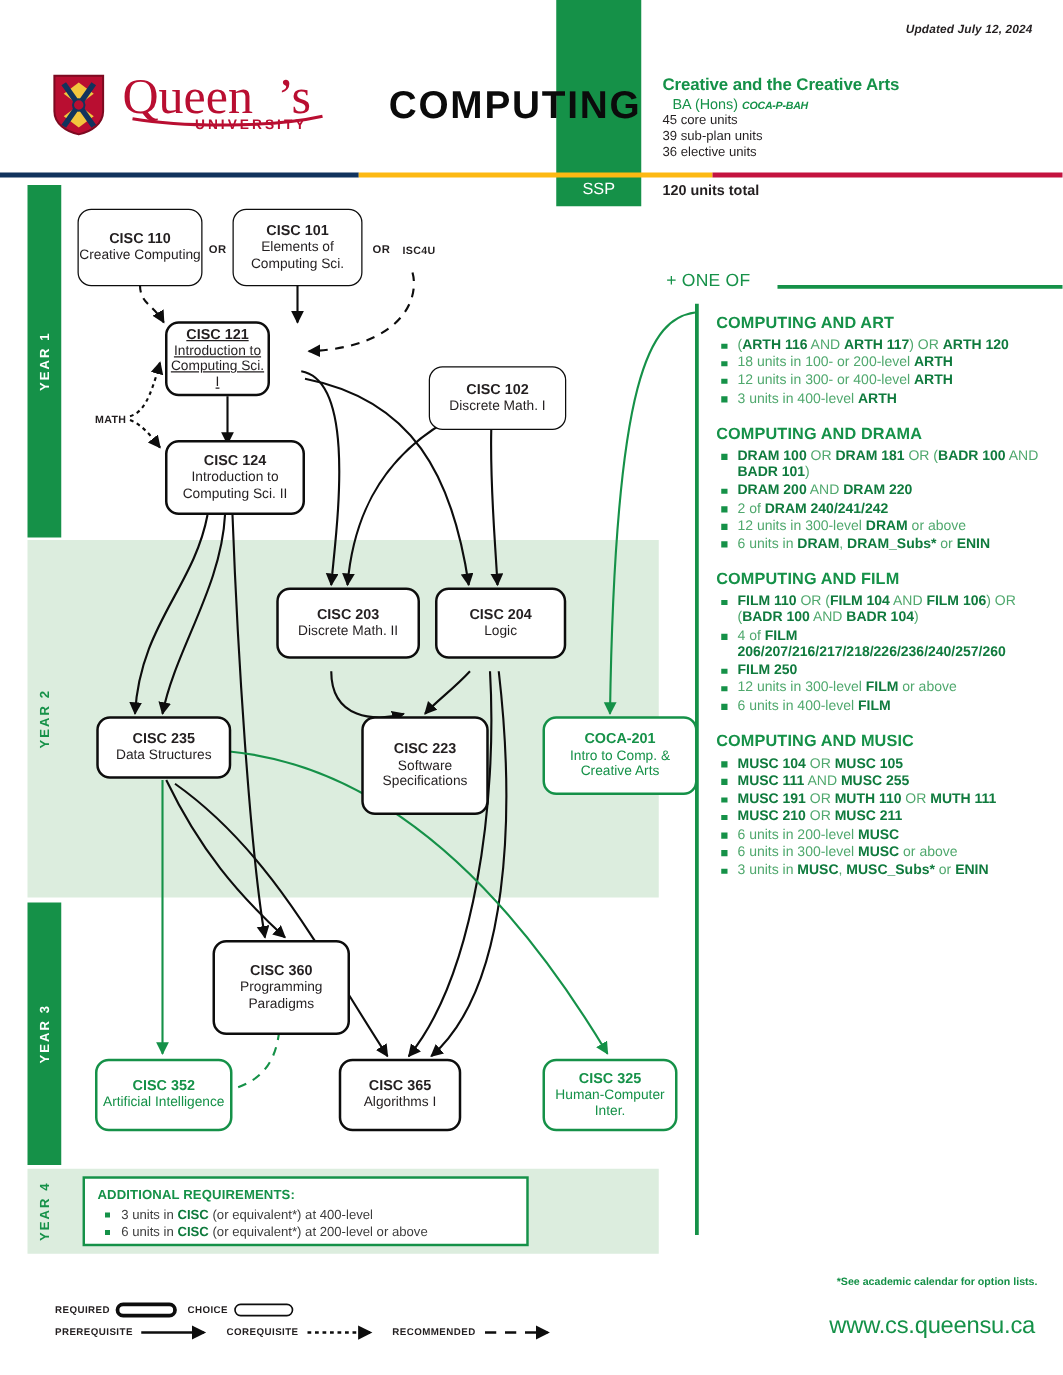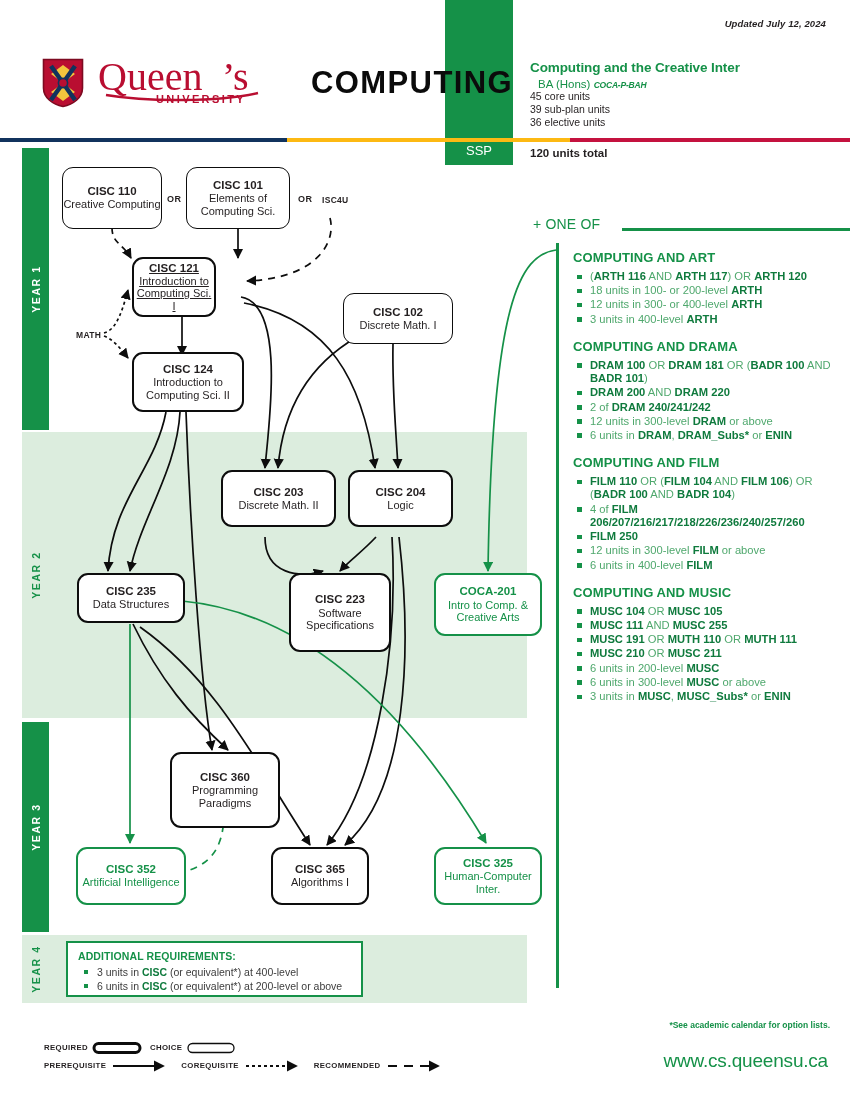--- a/index.html
+++ b/index.html
@@ -85,21 +85,21 @@
     font-size:11.2px;line-height:1.18;color:#4fa86d;
   }
   ul.opts li:before{
     content:"";position:absolute;left:4px;top:4.5px;
     width:4.5px;height:4.5px;background:#159148;
   }
   ul.opts li b{color:#0f7a3d;font-weight:bold;}
 
   
   #addreq{
-    left:66px;top:941px;width:297px;height:56px;box-sizing:border-box;
+    left:66px;top:941px;width:357px;height:56px;box-sizing:border-box;
     border:2.2px solid #159148;background:#ffffff;padding:7px 10px 0 10px;
   }
   #addreq-title{font-size:10.5px;font-weight:bold;color:#159148;letter-spacing:.1px;}
   #addreq ul{list-style:none;margin:3px 0 0 0;padding:0;}
   #addreq li{position:relative;padding-left:19px;font-size:10.5px;line-height:1.38;color:#3d3d3d;}
   #addreq li:before{content:"";position:absolute;left:6px;top:5px;width:4px;height:4px;background:#159148;}
   #addreq li b{color:#0f7a3d;}
 
   
   #legend{left:44px;top:1040px;width:470px;}
@@ -134,21 +134,21 @@
         <text x="0" y="33" font-family="'Liberation Serif',serif" font-size="40" fill="#b90e31">Queen</text>
         <text x="124" y="33" font-family="'Liberation Serif',serif" font-size="40" fill="#b90e31">’s</text>
         <path d="M8 38 C50 45 120 45 160 36" stroke="#b90e31" stroke-width="2.4" fill="none"></path>
         <text x="58" y="46" font-family="'Liberation Sans',sans-serif" font-size="11" letter-spacing="2.4" font-weight="bold" fill="#b90e31">UNIVERSITY</text>
       </svg>
     </div>
     <div id="computing-word">COMPUTING</div>
   </div>
 
   <div class="abs" id="prog-info">
-    <div id="prog-title">Computing and the Creative Inter</div>
+    <div id="prog-title">Creative and the Creative Arts</div>
     <div id="prog-degree">
       <span>BA (Hons)</span>
       <span id="prog-code">COCA-P-BAH</span>
     </div>
     <div class="unit-line">45 core units</div>
     <div class="unit-line">39 sub-plan units</div>
     <div class="unit-line">36 elective units</div>
   </div>
   <div class="abs" id="units-total">120 units total</div>
 
@@ -276,21 +276,21 @@
     <div class="name">Logic</div>
   </div>
   <div class="box req" style="left:77px;top:573px;width:108px;height:50px;">
     <div class="code">CISC 235</div>
     <div class="name">Data Structures</div>
   </div>
   <div class="box req" style="left:289px;top:573px;width:102px;height:79px;">
     <div class="code">CISC 223</div>
     <div class="name">Software Specifications</div>
   </div>
-  <div class="box choice" style="left:434px;top:573px;width:108px;height:63px;">
+  <div class="box choice" style="left:434px;top:573px;width:124px;height:63px;">
     <div class="code">COCA-201</div>
     <div class="name">Intro to Comp. &amp; Creative Arts</div>
   </div>
 
   <div class="box req" style="left:170px;top:752px;width:110px;height:76px;">
     <div class="code">CISC 360</div>
     <div class="name">Programming Paradigms</div>
   </div>
   <div class="box choice" style="left:76px;top:847px;width:110px;height:58px;">
     <div class="code">CISC 352</div>

